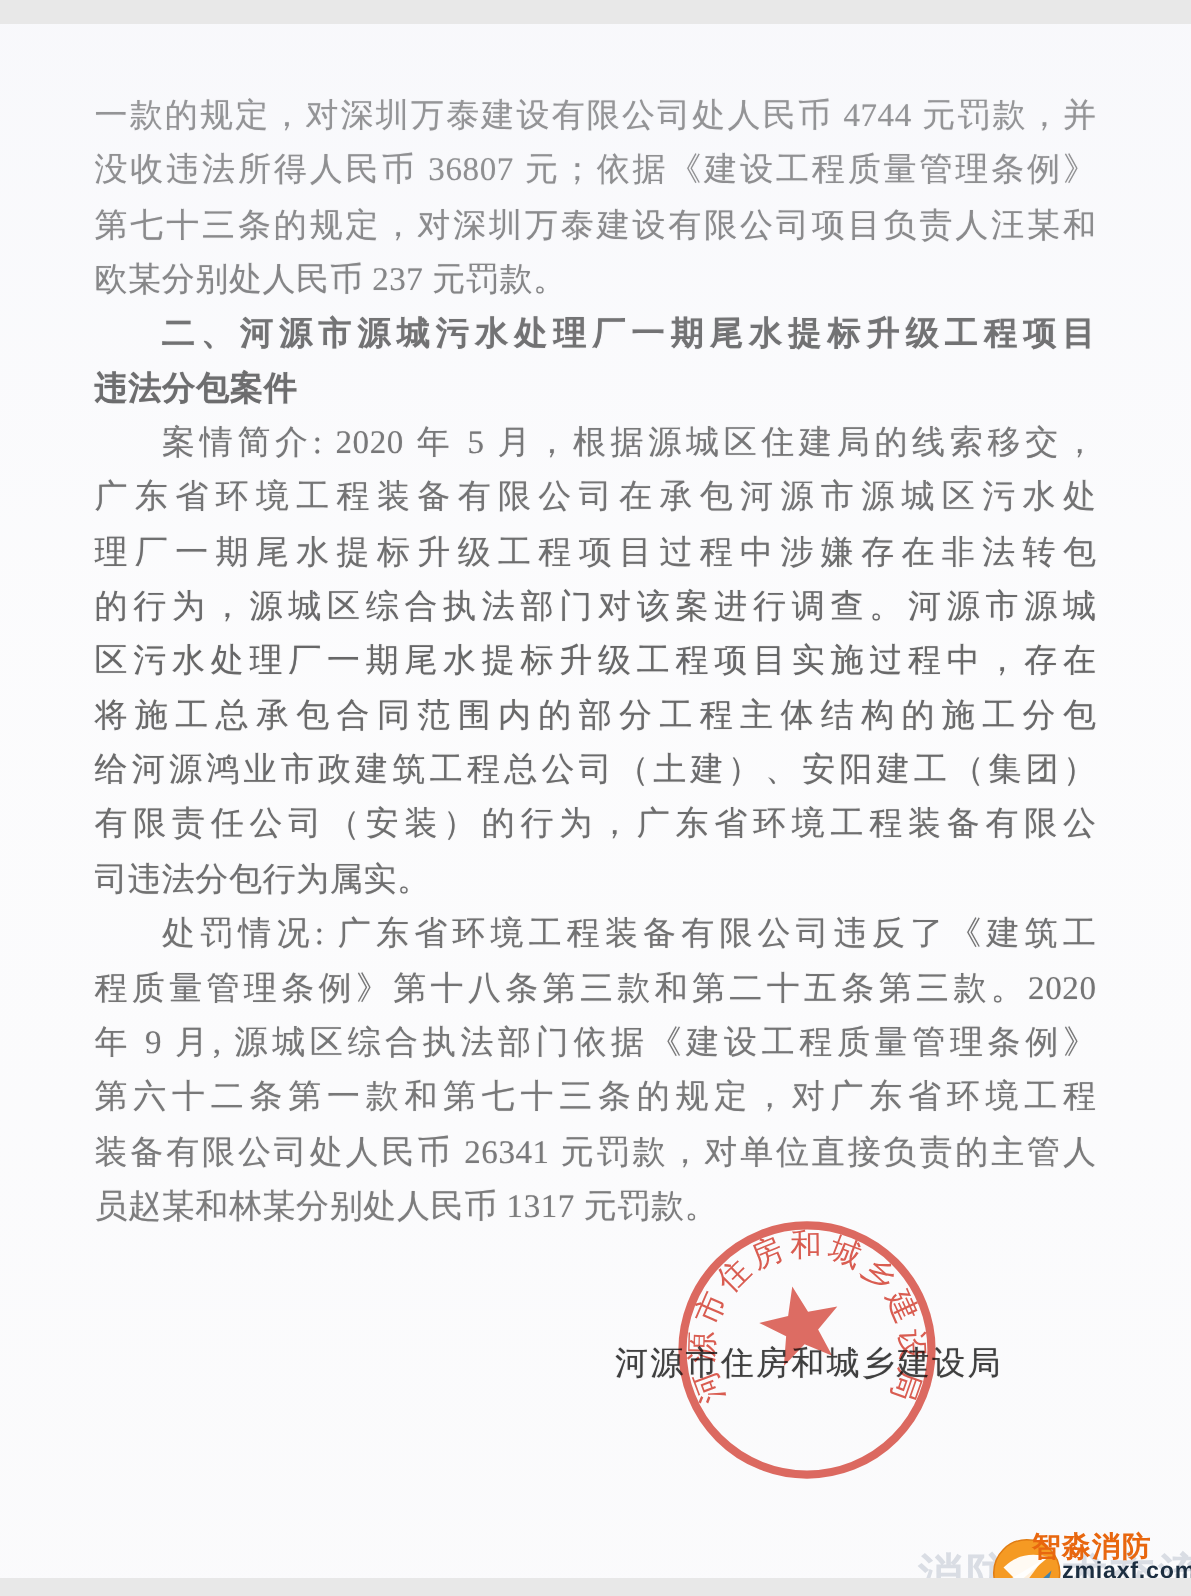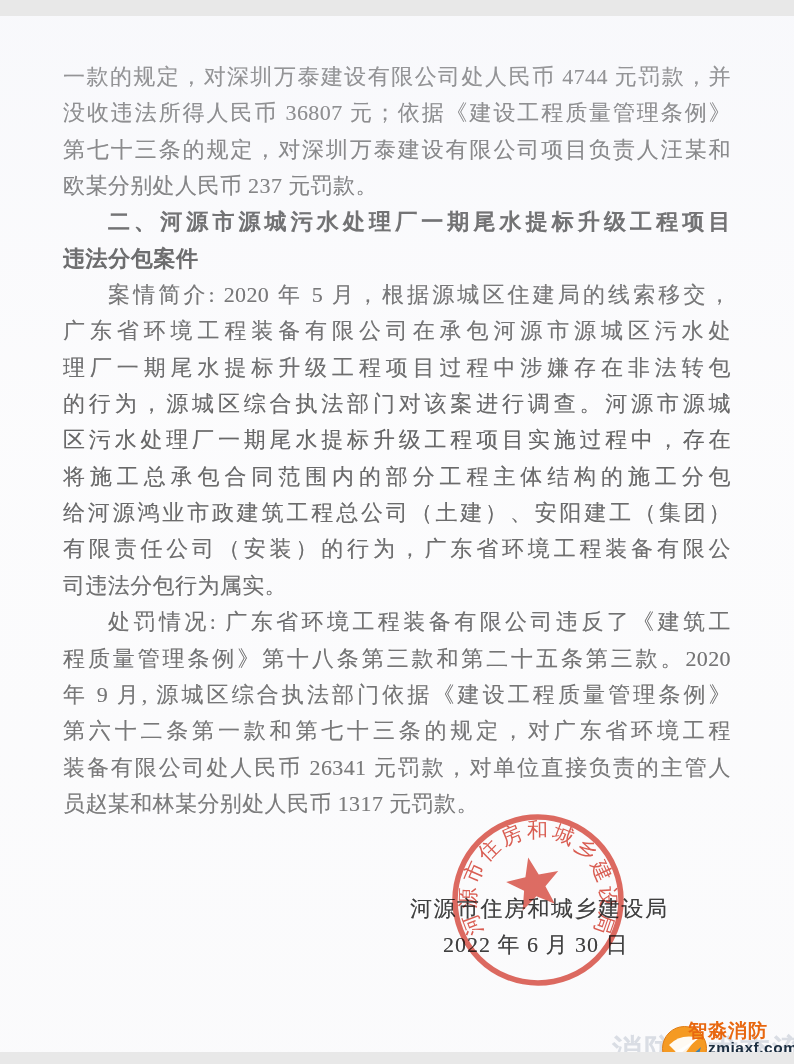--- a/index.html
+++ b/index.html
@@ -102,21 +102,20 @@
       <div class="line no-just">司违法分包行为属实。</div>
       <div class="line indent">处罚情况: 广东省环境工程装备有限公司违反了《建筑工</div>
       <div class="line">程质量管理条例》第十八条第三款和第二十五条第三款。2020</div>
       <div class="line">年 9 月, 源城区综合执法部门依据《建设工程质量管理条例》</div>
       <div class="line">第六十二条第一款和第七十三条的规定，对广东省环境工程</div>
       <div class="line">装备有限公司处人民币 26341 元罚款，对单位直接负责的主管人</div>
       <div class="line no-just">员赵某和林某分别处人民币 1317 元罚款。</div>
     </div>
 
   <div class="signature">河源市住房和城乡建设局</div>
-  <div class="doc-date">2022 年 6 月 30 日</div>
 
   <svg class="seal" viewBox="0 0 178 178">
     <circle cx="89" cy="89" r="83" fill="none" stroke="#d63a2c" stroke-width="5.5" stroke-opacity="0.92"></circle>
     <polygon points="85,46 91.8,64.7 111.6,65.3 95.9,77.6 101.5,96.7 85,85.5 68.5,96.7 74.1,77.6 58.4,65.3 78.2,64.7" fill="#d63a2c" fill-opacity="0.9" transform="rotate(-12 85 74)"></polygon>
     <defs>
       <path id="seal-arc" d="M 34.4 120.5 A 63 63 0 1 1 143.6 120.5" fill="none"></path>
     </defs>
     <text>
       <textPath href="#seal-arc" startOffset="0" textLength="262" lengthAdjust="spacing">河源市住房和城乡建设局</textPath>
     </text>

